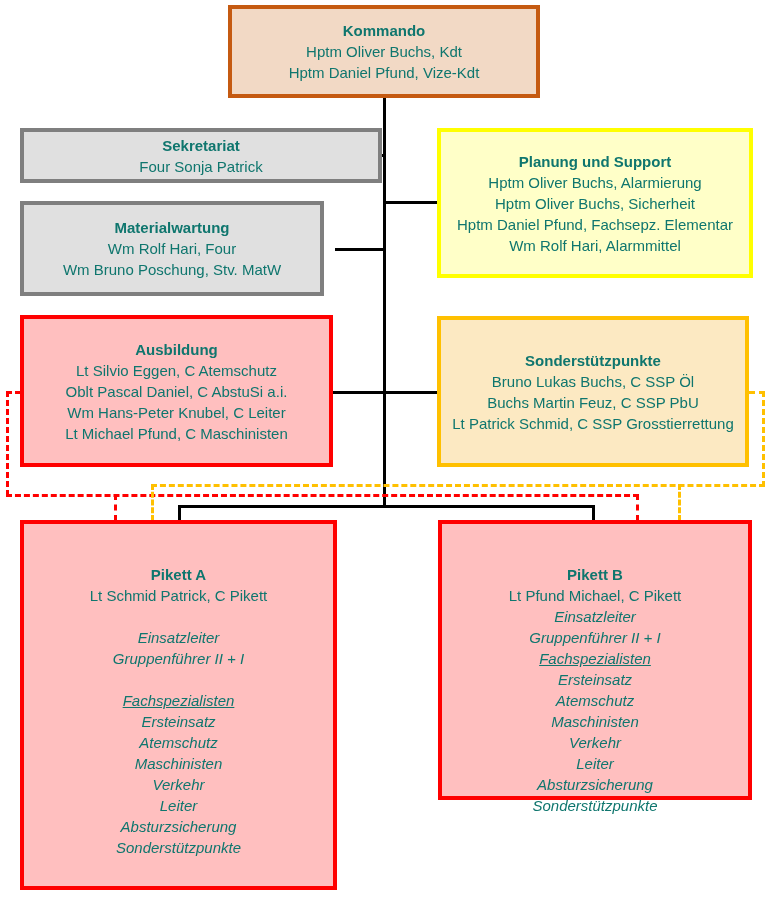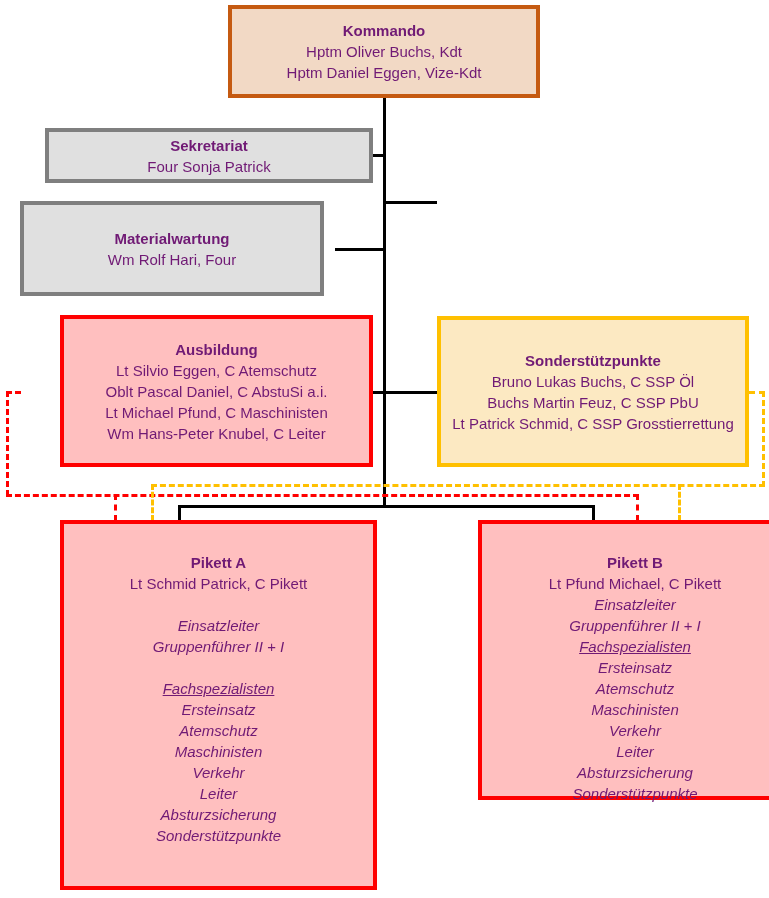--- a/index.html
+++ b/index.html
@@ -1,44 +1,44 @@
 <!DOCTYPE html>
 <html><head>
 <meta charset="utf-8">
 <style>
   html,body{margin:0;padding:0;background:#ffffff;}
   #canvas{
     position:relative;
     width:769px;height:898px;
     background:#ffffff;
     font-family:"Liberation Sans", sans-serif;
-    font-size:15px;line-height:21px;color:#701a75;
+    font-size:15px;line-height:21px;color:#0f766e;
     overflow:hidden;
   }
   .box{
     position:absolute;
     box-sizing:border-box;
     display:flex;flex-direction:column;
     justify-content:center;
     text-align:center;
   }
   .box-title{font-weight:bold;}
   .box-line{white-space:nowrap;}
   .box-line.blank{height:21px;}
   .italic{font-style:italic;}
   .underline{text-decoration:underline;}
 
   
   .theme-kommando{background:#F2D9C5;border:4px solid #C55A11;}
   .theme-gray{background:#E0E0E0;border:4px solid #7F7F7F;}
   .theme-yellow{background:#FFFFC8;border:4px solid #FFFF00;}
-  .theme-pink{background:#FFBFBF;border:4px solid #FF0000;margin-left:40px;}
+  .theme-pink{background:#FFBFBF;border:4px solid #FF0000;}
   .theme-cream{background:#FCE9C2;border:4px solid #FFC000;}
 
-  .pikett{justify-content:flex-start;padding-top:28px;}
+  .pikett{justify-content:flex-start;padding-top:40px;}
 
   
   .ln{position:absolute;}
   .h-black{border-top:3px solid #000;}
   .v-black{border-left:3px solid #000;}
   .h-red{border-top:3px dashed #FF0000;}
   .v-red{border-left:3px dashed #FF0000;}
   .h-amber{border-top:3px dashed #FFC000;}
   .v-amber{border-left:3px dashed #FFC000;}
 </style>
@@ -64,40 +64,48 @@
 
   <div class="ln h-amber" style="left:749px;top:391px;width:16px;"></div>
   <div class="ln v-amber" style="left:762px;top:391px;height:96px;"></div>
   <div class="ln h-amber" style="left:151px;top:484px;width:614px;"></div>
   <div class="ln v-amber" style="left:151px;top:484px;height:37px;"></div>
   <div class="ln v-amber" style="left:678px;top:484px;height:37px;"></div>
 
   <div class="box theme-kommando" style="left:228px;top:5px;width:312px;height:93px;">
     <div class="box-title">Kommando</div>
     <div class="box-line">Hptm Oliver Buchs, Kdt</div>
-    <div class="box-line">Hptm Daniel Eggen, Vize-Kdt</div>
+    <div class="box-line">Hptm Daniel Pfund, Vize-Kdt</div>
   </div>
 
-  <div class="box theme-gray" style="left:20px;top:128px;width:328px;height:55px;margin-left:25px;">
+  <div class="box theme-gray" style="left:20px;top:128px;width:362px;height:55px;">
     <div class="box-title">Sekretariat</div>
     <div class="box-line">Four Sonja Patrick</div>
   </div>
 
   <div class="box theme-gray" style="left:20px;top:201px;width:304px;height:95px;">
     <div class="box-title">Materialwartung</div>
     <div class="box-line">Wm Rolf Hari, Four</div>
+    <div class="box-line">Wm Bruno Poschung, Stv. MatW</div>
   </div>
 
+  <div class="box theme-yellow" style="left:437px;top:128px;width:316px;height:150px;">
+    <div class="box-title">Planung und Support</div>
+    <div class="box-line">Hptm Oliver Buchs, Alarmierung</div>
+    <div class="box-line">Hptm Oliver Buchs, Sicherheit</div>
+    <div class="box-line">Hptm Daniel Pfund, Fachsepz. Elementar</div>
+    <div class="box-line">Wm Rolf Hari, Alarmmittel</div>
+  </div>
 
   <div class="box theme-pink" style="left:20px;top:315px;width:313px;height:152px;">
     <div class="box-title">Ausbildung</div>
     <div class="box-line">Lt Silvio Eggen, C Atemschutz</div>
     <div class="box-line">Oblt Pascal Daniel, C AbstuSi a.i.</div>
+    <div class="box-line">Wm Hans-Peter Knubel, C Leiter</div>
     <div class="box-line">Lt Michael Pfund, C Maschinisten</div>
-    <div class="box-line">Wm Hans-Peter Knubel, C Leiter</div>
   </div>
 
   <div class="box theme-cream" style="left:437px;top:316px;width:312px;height:151px;">
     <div class="box-title">Sonderstützpunkte</div>
     <div class="box-line">Bruno Lukas Buchs, C SSP Öl</div>
     <div class="box-line">Buchs Martin Feuz, C SSP PbU</div>
     <div class="box-line">Lt Patrick Schmid, C SSP Grosstierrettung</div>
   </div>
 
   <div class="box theme-pink pikett" style="left:20px;top:520px;width:317px;height:370px;">

